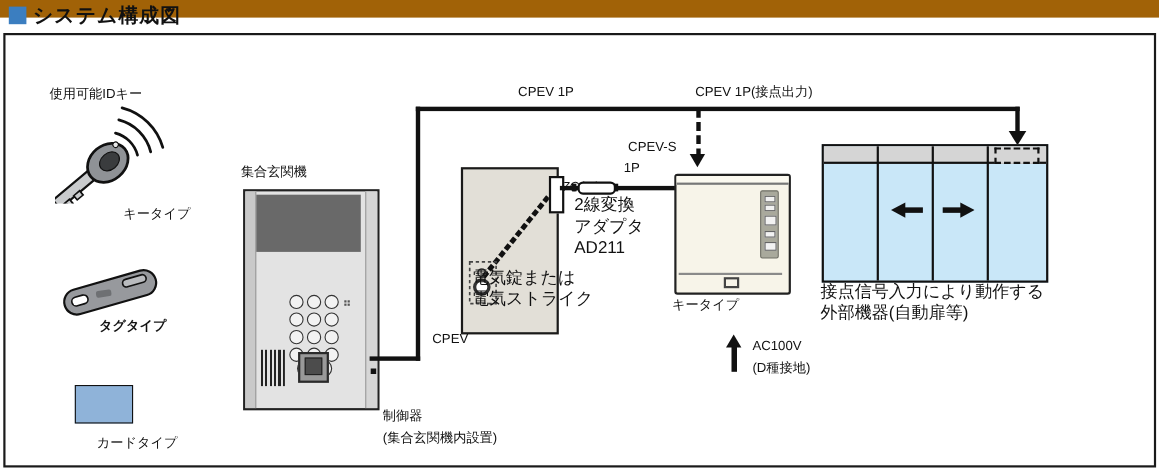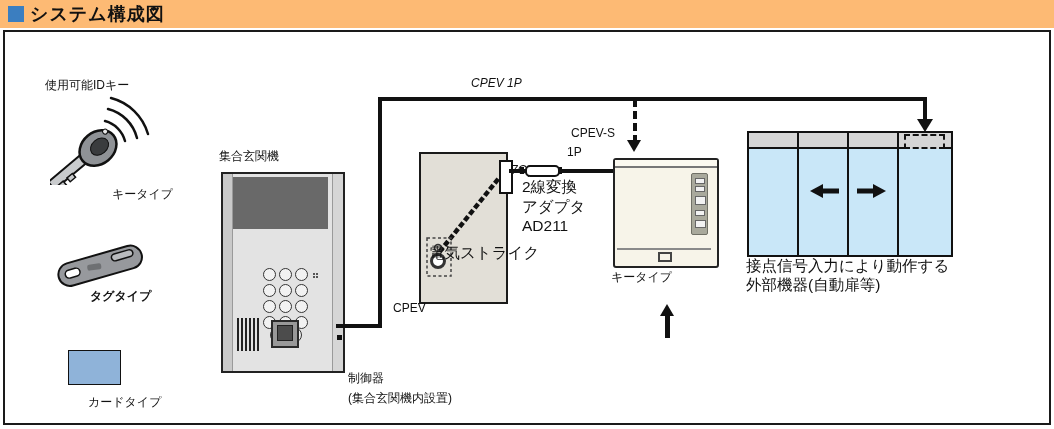--- a/index.html
+++ b/index.html
@@ -3,21 +3,21 @@
 <meta charset="utf-8">
 <style>
   html,body{margin:0;padding:0;}
   body{
     width:1054px;height:429px;position:relative;background:#fff;
     font-family:"Liberation Sans","DejaVu Sans",sans-serif;color:#111;
     -webkit-font-smoothing:antialiased;overflow:hidden;
   }
   .abs{position:absolute;}
   
-  .title-bar{left:0;top:0;width:1054px;height:28px;background:#fdba74;}
+  .title-bar{left:0;top:0;width:1054px;height:16px;background:#a16207;}
   .title-square{left:8px;top:6px;width:16px;height:16px;background:#3b7ec0;}
   .page-title{left:30px;top:2px;font-size:18px;font-weight:bold;letter-spacing:1px;}
   
   .frame{left:3px;top:30px;width:1044px;height:391px;border:2px solid #1a1a1a;background:#fff;}
   .lbl{font-size:15px;line-height:19px;white-space:nowrap;}
   .lbl16{font-size:12px;line-height:20px;white-space:nowrap;}
   
   .wire{background:#111;}
   .dash-v{width:0;border-left:4px dashed #111;}
   .arrow-down{width:0;height:0;border-left:8px solid transparent;border-right:8px solid transparent;border-top:13px solid #111;}
@@ -126,38 +126,40 @@
     <div>(集合玄関機内設置)</div>
   </div>
 
   <div class="abs wire" style="left:331px;top:292px;width:46px;height:4px;"></div>
   <div class="abs nub" style="left:332px;top:303px;width:5px;height:5px;"></div>
   <div class="abs wire" style="left:373px;top:65px;width:4px;height:231px;"></div>
   <div class="abs wire" style="left:373px;top:65px;width:549px;height:4px;"></div>
   <div class="abs wire" style="left:918px;top:65px;width:4px;height:24px;"></div>
   <div class="abs arrow-down" style="left:912px;top:87px;"></div>
 
-  <div class="abs lbl16" style="left:466px;top:41px;font-style:italic;">CPEV 1P</div>
+  <div class="abs lbl16" style="left:466px;top:41px;">CPEV 1P</div>
+  <div class="abs lbl16" style="left:627px;top:41px;">CPEV 1P(接点出力)</div>
 
   <div class="abs dash-v" style="left:628px;top:67px;height:44px;"></div>
   <div class="abs arrow-down" style="left:622px;top:108px;border-left-width:7px;border-right-width:7px;border-top-width:12px;"></div>
   <div class="abs lbl16" style="left:566px;top:91px;">CPEV-S</div>
   <div class="abs lbl16" style="left:562px;top:110px;">1P</div>
   <div class="abs lbl16" style="left:506px;top:128px;font-style:italic;">7C(※)</div>
 
   <div class="abs lock-door">
     <svg width="81" height="144" viewBox="0 0 81 144">
       <path d="M20,96 L78,24" fill="none" stroke="#111" stroke-width="4.5" stroke-dasharray="1 7" stroke-linecap="square"></path>
       <rect x="6" y="84" width="24" height="38" fill="none" stroke="#444" stroke-width="1.5" stroke-dasharray="3 2.5"></rect>
       <circle cx="17" cy="94" r="3.5" fill="none" stroke="#333" stroke-width="1.5"></circle>
       <circle cx="17" cy="107" r="6.5" fill="#fff" stroke="#333" stroke-width="3"></circle>
     </svg>
   </div>
   <div class="abs strike"></div>
   <div class="abs lbl" style="left:424px;top:211px;font-size:15.5px;">
+    <div>電気錠または</div>
     <div>電気ストライク</div>
   </div>
   <div class="abs lbl16" style="left:388px;top:266px;">CPEV</div>
 
   <div class="abs wire" style="left:504px;top:137px;width:106px;height:4px;"></div>
   <div class="abs nub" style="left:515px;top:135px;width:4px;height:7px;"></div>
   <div class="abs nub" style="left:553px;top:135px;width:4px;height:7px;"></div>
   <div class="abs capsule" style="left:520px;top:133px;width:31px;height:8px;"></div>
   <div class="abs lbl" style="left:517px;top:145px;font-size:15.5px;line-height:19.5px;">
     <div>2線変換</div>
@@ -175,20 +177,24 @@
         <i style="top:46px;height:6px;width:9px;"></i>
     </div>
     <div class="abs op-seam"></div>
     <div class="abs op-tab"></div>
   </div>
   <div class="abs lbl16" style="left:606px;top:235px;">キータイプ</div>
 
   <div class="abs ac-arrow">
     <span class="tri"></span>
       <span class="stem"></span>
+  </div>
+  <div class="abs lbl16" style="left:679px;top:272px;">
+    <div>AC100V</div>
+    <div>(D種接地)</div>
   </div>
 
   <div class="abs auto-door">
     <div class="abs door-band"></div>
     <div class="abs door-div" style="left:48px;"></div>
     <div class="abs door-div" style="left:98px;"></div>
     <div class="abs door-div" style="left:148px;"></div>
     <div class="abs door-dash"></div>
     <svg class="abs" style="left:61px;top:50px;" width="30" height="16" viewBox="0 0 30 16">
       <polygon points="0,8 13,1 13,15" fill="#111"></polygon>

